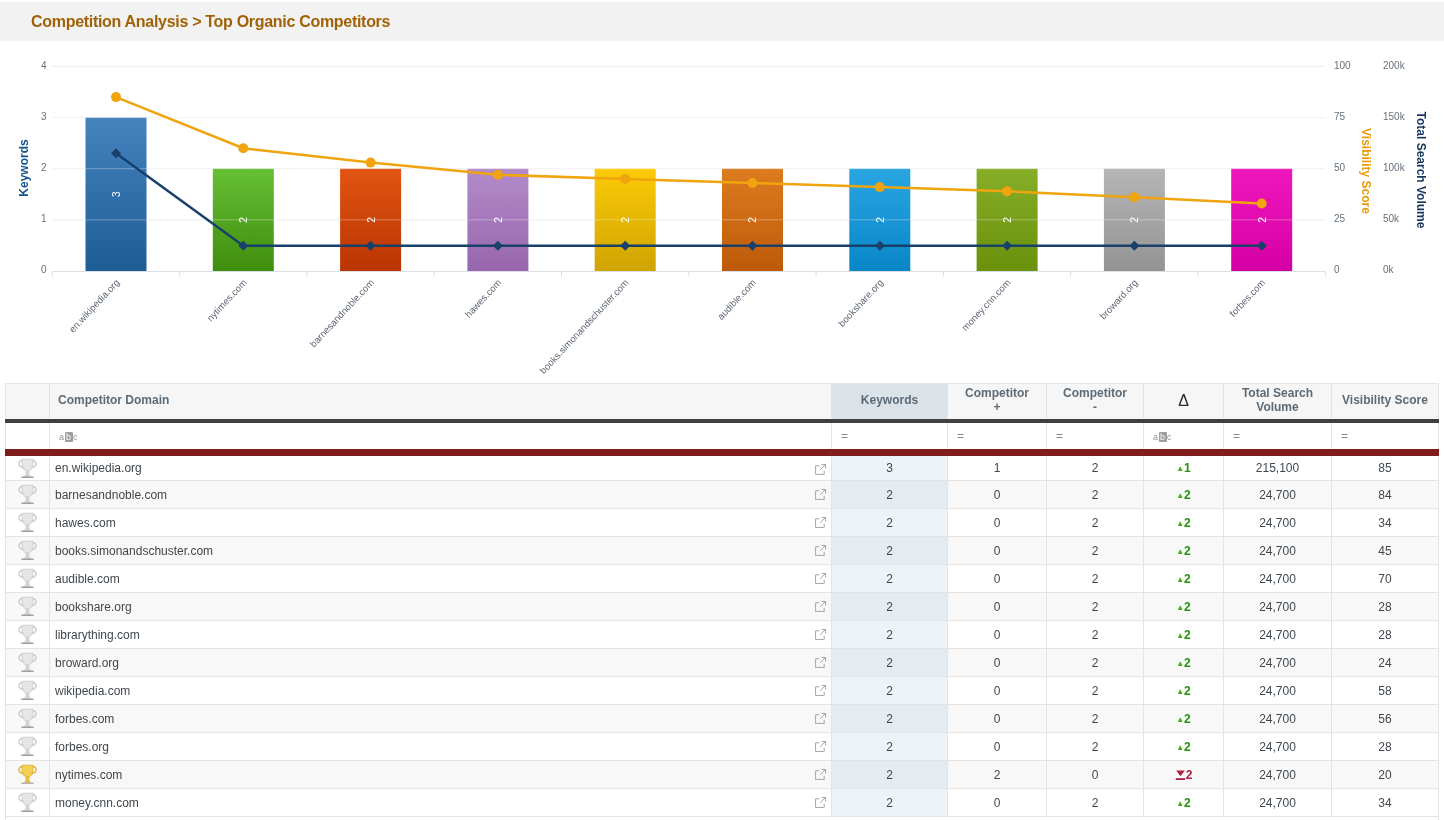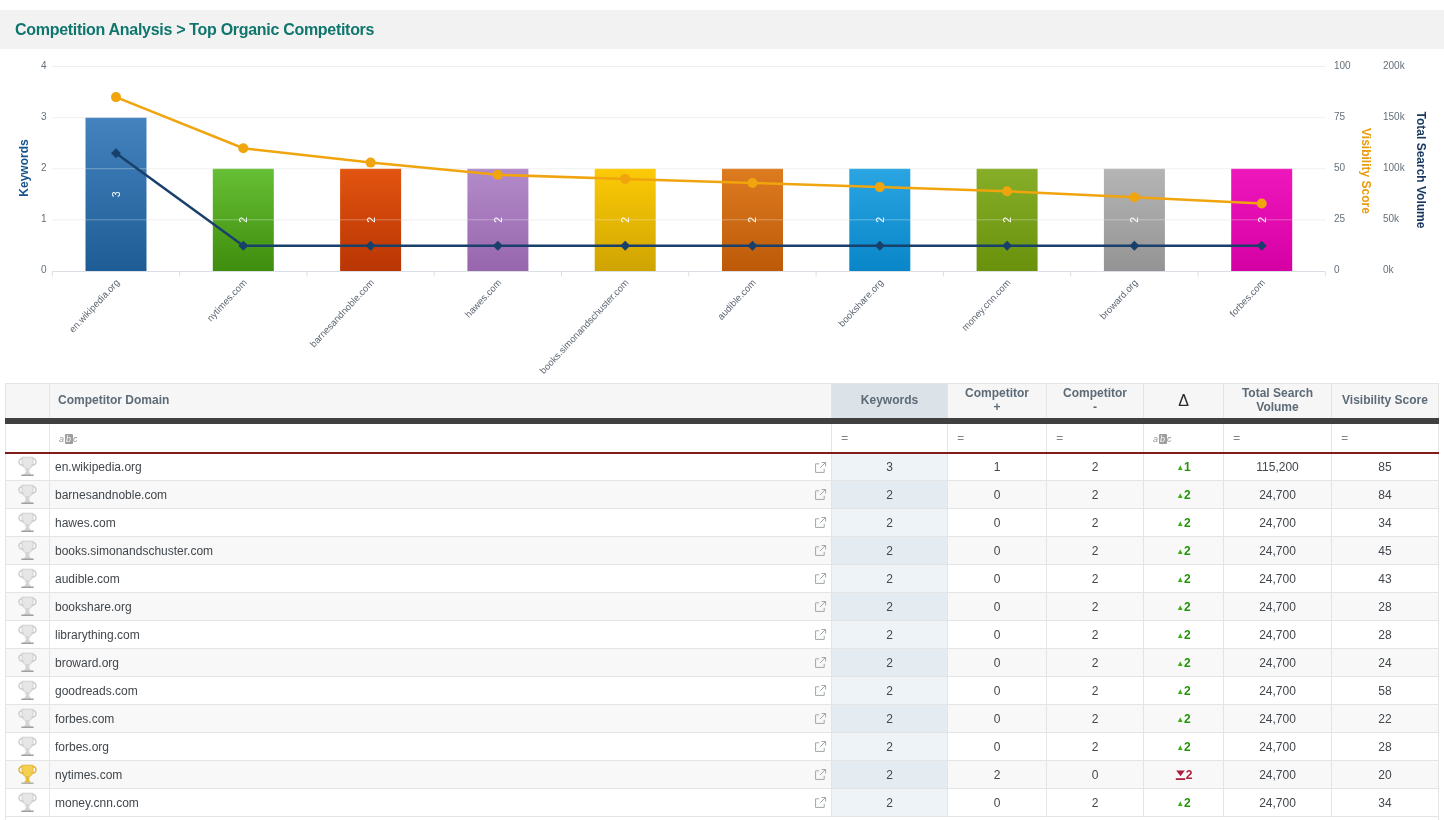--- a/index.html
+++ b/index.html
@@ -1,28 +1,28 @@
 <!DOCTYPE html>
 <html><head>
 <meta charset="utf-8">
 <style>
 * { margin:0; padding:0; box-sizing:border-box; }
 html,body { width:1444px; height:820px; overflow:hidden; background:#ffffff;
   font-family:"Liberation Sans", sans-serif; position:relative; }
-.topbar { position:absolute; left:0; top:10px; width:1444px; height:39px; background:#f2f2f2;
-  line-height:39px; padding-left:15px; font-size:16px; font-weight:bold; color:#0f766e; letter-spacing:-0.3px; }
+.topbar { position:absolute; left:0; top:2px; width:1444px; height:39px; background:#f2f2f2;
+  line-height:39px; padding-left:31px; font-size:16px; font-weight:bold; color:#a16207; letter-spacing:-0.3px; }
 .tblwrap { position:absolute; left:5px; top:383px; width:1433px; }
 table { border-collapse:collapse; table-layout:fixed; width:1433px; font-size:12px; color:#41474c; }
 td, th { border:1px solid #e4e4e4; overflow:hidden; white-space:nowrap; }
 thead th { background:#f6f6f6; color:#5d6b77; font-size:12px; font-weight:bold; height:37px;
-  border-bottom:6px solid #404040; text-align:center; line-height:1.15; }
+  border-bottom:4px solid #404040; text-align:center; line-height:1.15; }
 th.domh { text-align:left; padding-left:8px; }
 th.kwh { background:#dbe3e9; }
 th.delh { font-size:16px; font-weight:normal; color:#2b2b2b; }
-tr.frow td { height:32px; background:#ffffff; padding-left:9px; border-bottom:2px solid #7f1d1d;font-style:italic; }
+tr.frow td { height:32px; background:#ffffff; padding-left:9px; border-bottom:7px solid #7f1d1d; }
 tbody td { height:28px; }
 tr.alt td { background:#f8f8f8; }
 td.ctr { text-align:center; }
 td.kw { background:#eef3f8; }
 tr.alt td.kw { background:#e4ecf2; }
 td.dom { padding-left:5px; position:relative; }
 .lnk { position:absolute; right:4px; top:7px; }
 td.ctr svg { vertical-align:middle; }
 .fabc { font-size:9px; color:#939393; letter-spacing:0.5px; }
 .fabc .fb { background:#9d9d9d; color:#fafafa; border-radius:1px; padding:0 1.5px; }
@@ -215,21 +215,21 @@
 </svg></td>
 <td class="dom"><span class="domtxt">en.wikipedia.org</span><span class="lnk"><svg width="13" height="13" viewBox="0 0 13 13">
                 <path d="M5.2 2.8 H1.6 V11.4 H10.2 V7.8" fill="none" stroke="#a0a5aa" stroke-width="1"></path>
                 <path d="M6.2 6.8 L11.2 1.8" stroke="#a0a5aa" stroke-width="1" fill="none"></path>
                 <path d="M7.6 1.5 h4 v4" fill="none" stroke="#a0a5aa" stroke-width="1"></path>
               </svg></span></td>
 <td class="kw ctr">3</td>
 <td class="ctr">1</td>
 <td class="ctr">2</td>
 <td class="ctr"><span class="dup">▲</span><span class="dnum">1</span></td>
-<td class="ctr">115,200</td>
+<td class="ctr">215,100</td>
 <td class="ctr">85</td>
 </tr>
 <tr class="alt">
 <td class="ctr"><svg width="21" height="21" viewBox="0 0 21 21">
 <path d="M5 1.2 h11 v6 a5.5 5.8 0 0 1 -11 0 z" fill="#e6e6e6" stroke="#c9c9c9" stroke-width="0.8"></path>
 <path d="M5 2.5 a3.3 3.3 0 1 0 1.6 6.3" fill="none" stroke="#c9c9c9" stroke-width="1.4"></path>
 <path d="M16 2.5 a3.3 3.3 0 1 1 -1.6 6.3" fill="none" stroke="#c9c9c9" stroke-width="1.4"></path>
 <rect x="9.3" y="13" width="2.4" height="3.6" fill="#dcdcdc" stroke="#c9c9c9" stroke-width="0.5"></rect>
 <ellipse cx="10.5" cy="14.2" rx="2.1" ry="1.1" fill="#dcdcdc" stroke="#c9c9c9" stroke-width="0.5"></ellipse>
 <path d="M7.4 18.6 l1.3 -2.2 h3.6 l1.3 2.2 z" fill="#d4d4d4" stroke="#c9c9c9" stroke-width="0.5"></path>
@@ -304,21 +304,21 @@
 <td class="dom"><span class="domtxt">audible.com</span><span class="lnk"><svg width="13" height="13" viewBox="0 0 13 13">
                 <path d="M5.2 2.8 H1.6 V11.4 H10.2 V7.8" fill="none" stroke="#a0a5aa" stroke-width="1"></path>
                 <path d="M6.2 6.8 L11.2 1.8" stroke="#a0a5aa" stroke-width="1" fill="none"></path>
                 <path d="M7.6 1.5 h4 v4" fill="none" stroke="#a0a5aa" stroke-width="1"></path>
               </svg></span></td>
 <td class="kw ctr">2</td>
 <td class="ctr">0</td>
 <td class="ctr">2</td>
 <td class="ctr"><span class="dup">▲</span><span class="dnum">2</span></td>
 <td class="ctr">24,700</td>
-<td class="ctr">43</td>
+<td class="ctr">70</td>
 </tr>
 <tr class="alt">
 <td class="ctr"><svg width="21" height="21" viewBox="0 0 21 21">
 <path d="M5 1.2 h11 v6 a5.5 5.8 0 0 1 -11 0 z" fill="#e6e6e6" stroke="#c9c9c9" stroke-width="0.8"></path>
 <path d="M5 2.5 a3.3 3.3 0 1 0 1.6 6.3" fill="none" stroke="#c9c9c9" stroke-width="1.4"></path>
 <path d="M16 2.5 a3.3 3.3 0 1 1 -1.6 6.3" fill="none" stroke="#c9c9c9" stroke-width="1.4"></path>
 <rect x="9.3" y="13" width="2.4" height="3.6" fill="#dcdcdc" stroke="#c9c9c9" stroke-width="0.5"></rect>
 <ellipse cx="10.5" cy="14.2" rx="2.1" ry="1.1" fill="#dcdcdc" stroke="#c9c9c9" stroke-width="0.5"></ellipse>
 <path d="M7.4 18.6 l1.3 -2.2 h3.6 l1.3 2.2 z" fill="#d4d4d4" stroke="#c9c9c9" stroke-width="0.5"></path>
 <rect x="4.2" y="18.4" width="12.6" height="1.7" rx="0.8" fill="#9e9e9e"></rect>
@@ -382,21 +382,21 @@
 <tr>
 <td class="ctr"><svg width="21" height="21" viewBox="0 0 21 21">
 <path d="M5 1.2 h11 v6 a5.5 5.8 0 0 1 -11 0 z" fill="#e6e6e6" stroke="#c9c9c9" stroke-width="0.8"></path>
 <path d="M5 2.5 a3.3 3.3 0 1 0 1.6 6.3" fill="none" stroke="#c9c9c9" stroke-width="1.4"></path>
 <path d="M16 2.5 a3.3 3.3 0 1 1 -1.6 6.3" fill="none" stroke="#c9c9c9" stroke-width="1.4"></path>
 <rect x="9.3" y="13" width="2.4" height="3.6" fill="#dcdcdc" stroke="#c9c9c9" stroke-width="0.5"></rect>
 <ellipse cx="10.5" cy="14.2" rx="2.1" ry="1.1" fill="#dcdcdc" stroke="#c9c9c9" stroke-width="0.5"></ellipse>
 <path d="M7.4 18.6 l1.3 -2.2 h3.6 l1.3 2.2 z" fill="#d4d4d4" stroke="#c9c9c9" stroke-width="0.5"></path>
 <rect x="4.2" y="18.4" width="12.6" height="1.7" rx="0.8" fill="#9e9e9e"></rect>
 </svg></td>
-<td class="dom"><span class="domtxt">goodreads.com</span><span class="lnk"><svg width="13" height="13" viewBox="0 0 13 13">
+<td class="dom"><span class="domtxt">wikipedia.com</span><span class="lnk"><svg width="13" height="13" viewBox="0 0 13 13">
                 <path d="M5.2 2.8 H1.6 V11.4 H10.2 V7.8" fill="none" stroke="#a0a5aa" stroke-width="1"></path>
                 <path d="M6.2 6.8 L11.2 1.8" stroke="#a0a5aa" stroke-width="1" fill="none"></path>
                 <path d="M7.6 1.5 h4 v4" fill="none" stroke="#a0a5aa" stroke-width="1"></path>
               </svg></span></td>
 <td class="kw ctr">2</td>
 <td class="ctr">0</td>
 <td class="ctr">2</td>
 <td class="ctr"><span class="dup">▲</span><span class="dnum">2</span></td>
 <td class="ctr">24,700</td>
 <td class="ctr">58</td>
@@ -414,21 +414,21 @@
 <td class="dom"><span class="domtxt">forbes.com</span><span class="lnk"><svg width="13" height="13" viewBox="0 0 13 13">
                 <path d="M5.2 2.8 H1.6 V11.4 H10.2 V7.8" fill="none" stroke="#a0a5aa" stroke-width="1"></path>
                 <path d="M6.2 6.8 L11.2 1.8" stroke="#a0a5aa" stroke-width="1" fill="none"></path>
                 <path d="M7.6 1.5 h4 v4" fill="none" stroke="#a0a5aa" stroke-width="1"></path>
               </svg></span></td>
 <td class="kw ctr">2</td>
 <td class="ctr">0</td>
 <td class="ctr">2</td>
 <td class="ctr"><span class="dup">▲</span><span class="dnum">2</span></td>
 <td class="ctr">24,700</td>
-<td class="ctr">22</td>
+<td class="ctr">56</td>
 </tr>
 <tr>
 <td class="ctr"><svg width="21" height="21" viewBox="0 0 21 21">
 <path d="M5 1.2 h11 v6 a5.5 5.8 0 0 1 -11 0 z" fill="#e6e6e6" stroke="#c9c9c9" stroke-width="0.8"></path>
 <path d="M5 2.5 a3.3 3.3 0 1 0 1.6 6.3" fill="none" stroke="#c9c9c9" stroke-width="1.4"></path>
 <path d="M16 2.5 a3.3 3.3 0 1 1 -1.6 6.3" fill="none" stroke="#c9c9c9" stroke-width="1.4"></path>
 <rect x="9.3" y="13" width="2.4" height="3.6" fill="#dcdcdc" stroke="#c9c9c9" stroke-width="0.5"></rect>
 <ellipse cx="10.5" cy="14.2" rx="2.1" ry="1.1" fill="#dcdcdc" stroke="#c9c9c9" stroke-width="0.5"></ellipse>
 <path d="M7.4 18.6 l1.3 -2.2 h3.6 l1.3 2.2 z" fill="#d4d4d4" stroke="#c9c9c9" stroke-width="0.5"></path>
 <rect x="4.2" y="18.4" width="12.6" height="1.7" rx="0.8" fill="#9e9e9e"></rect>

